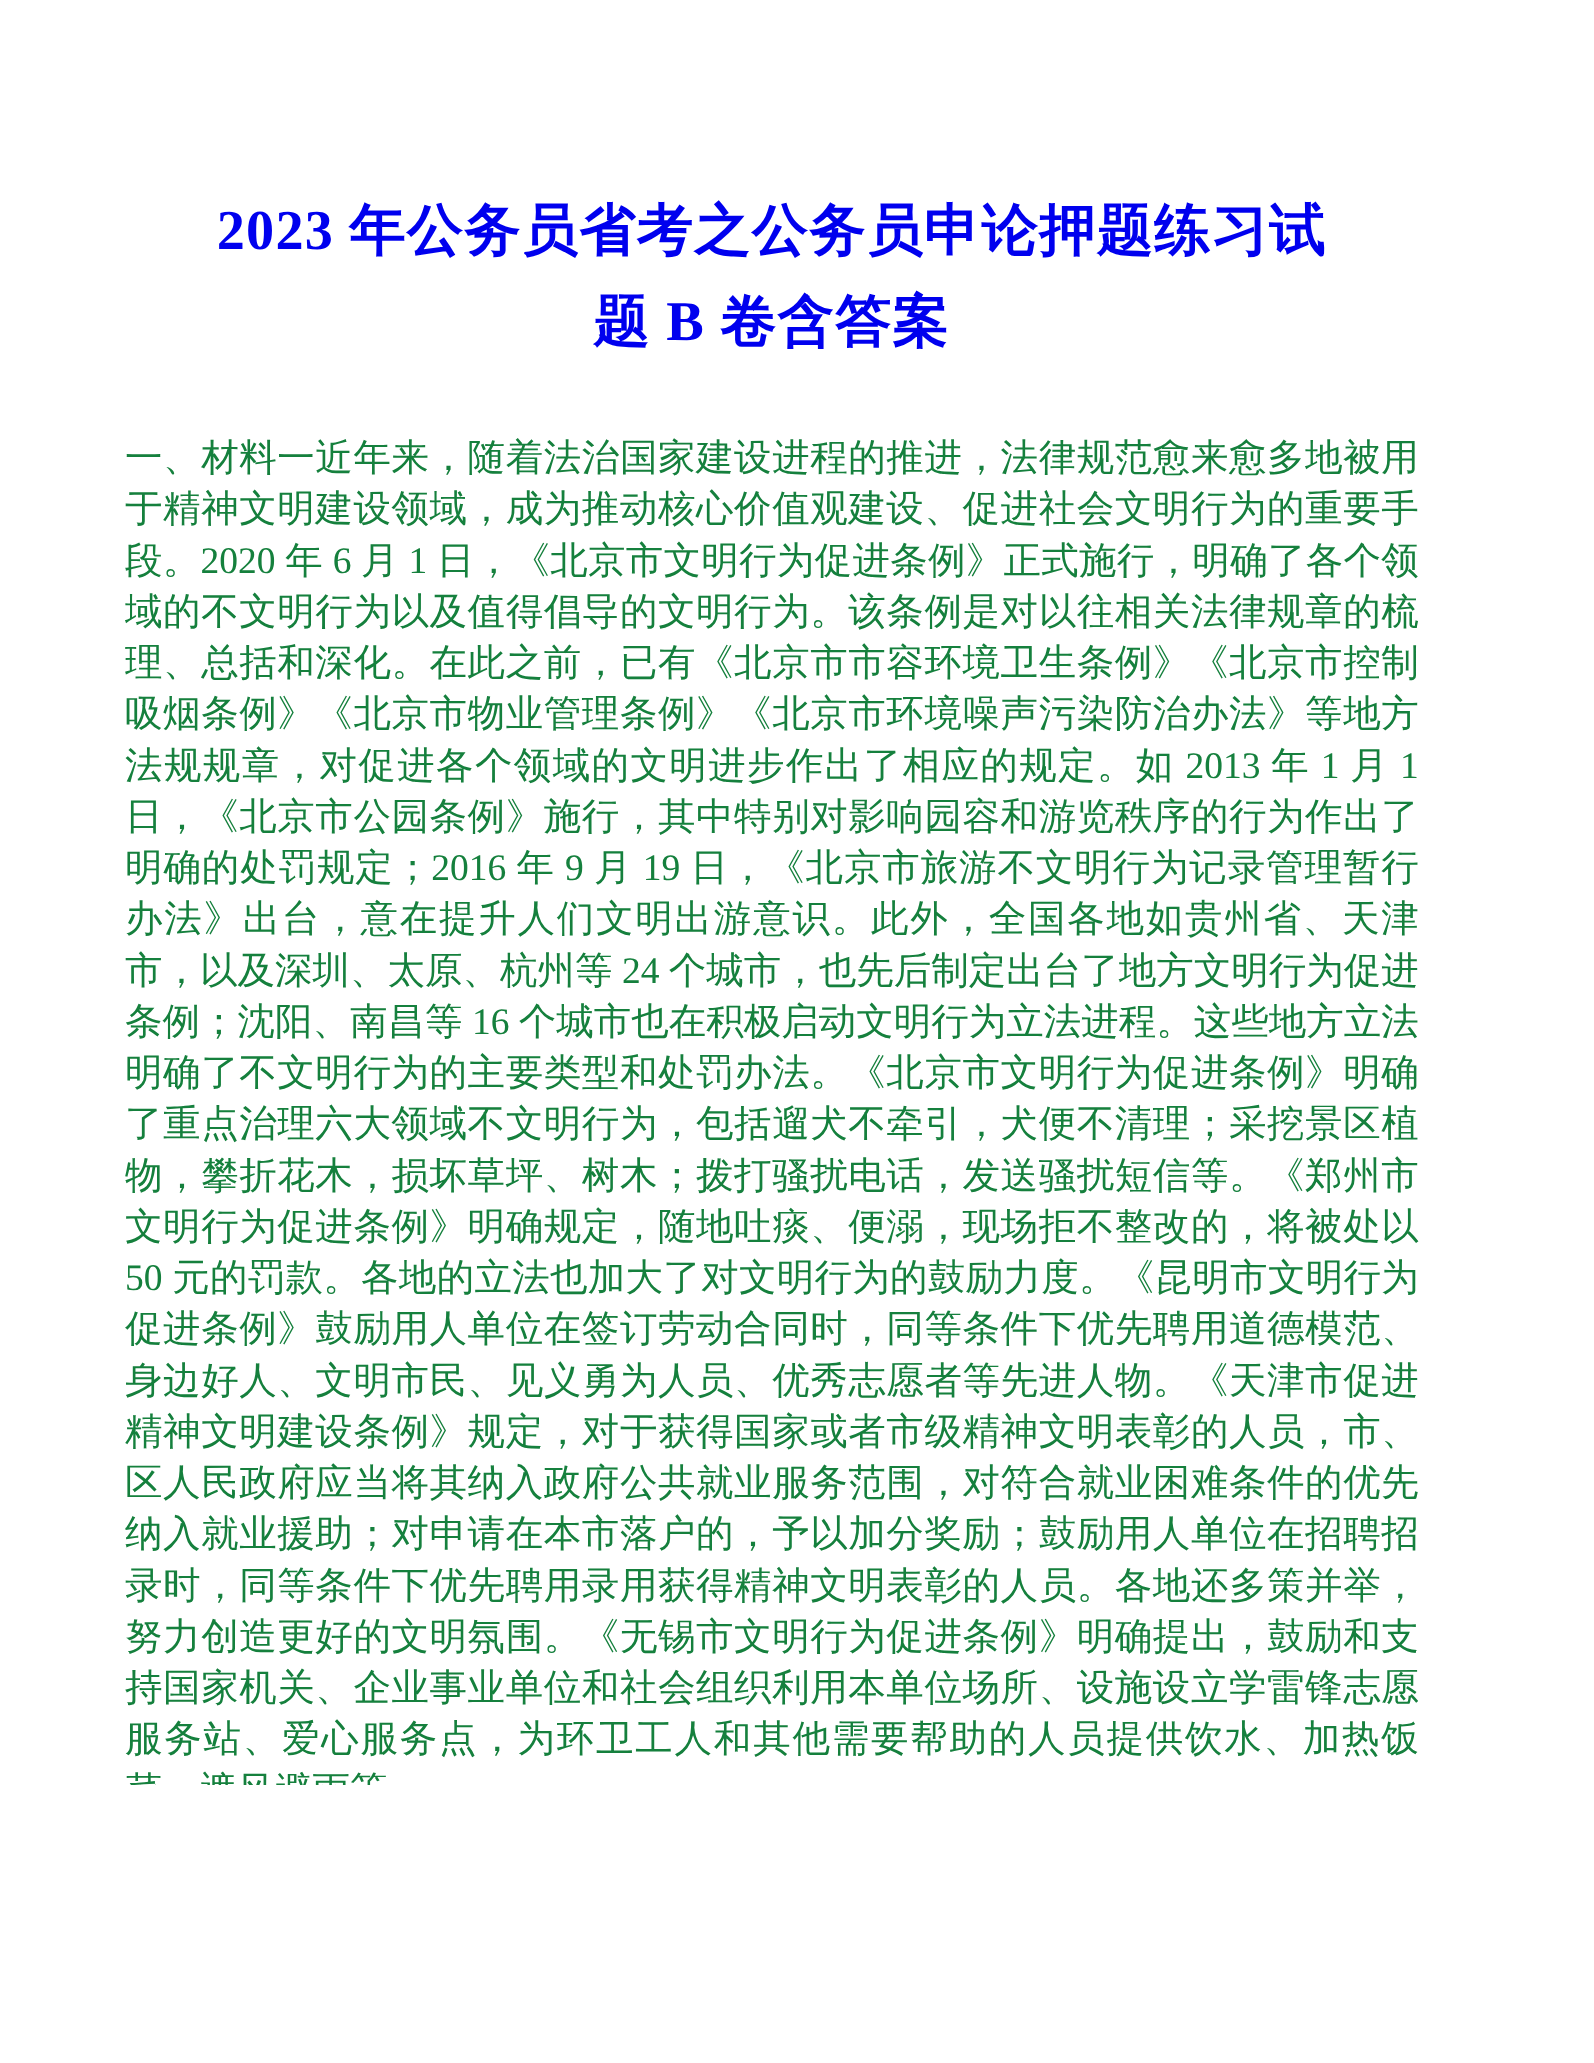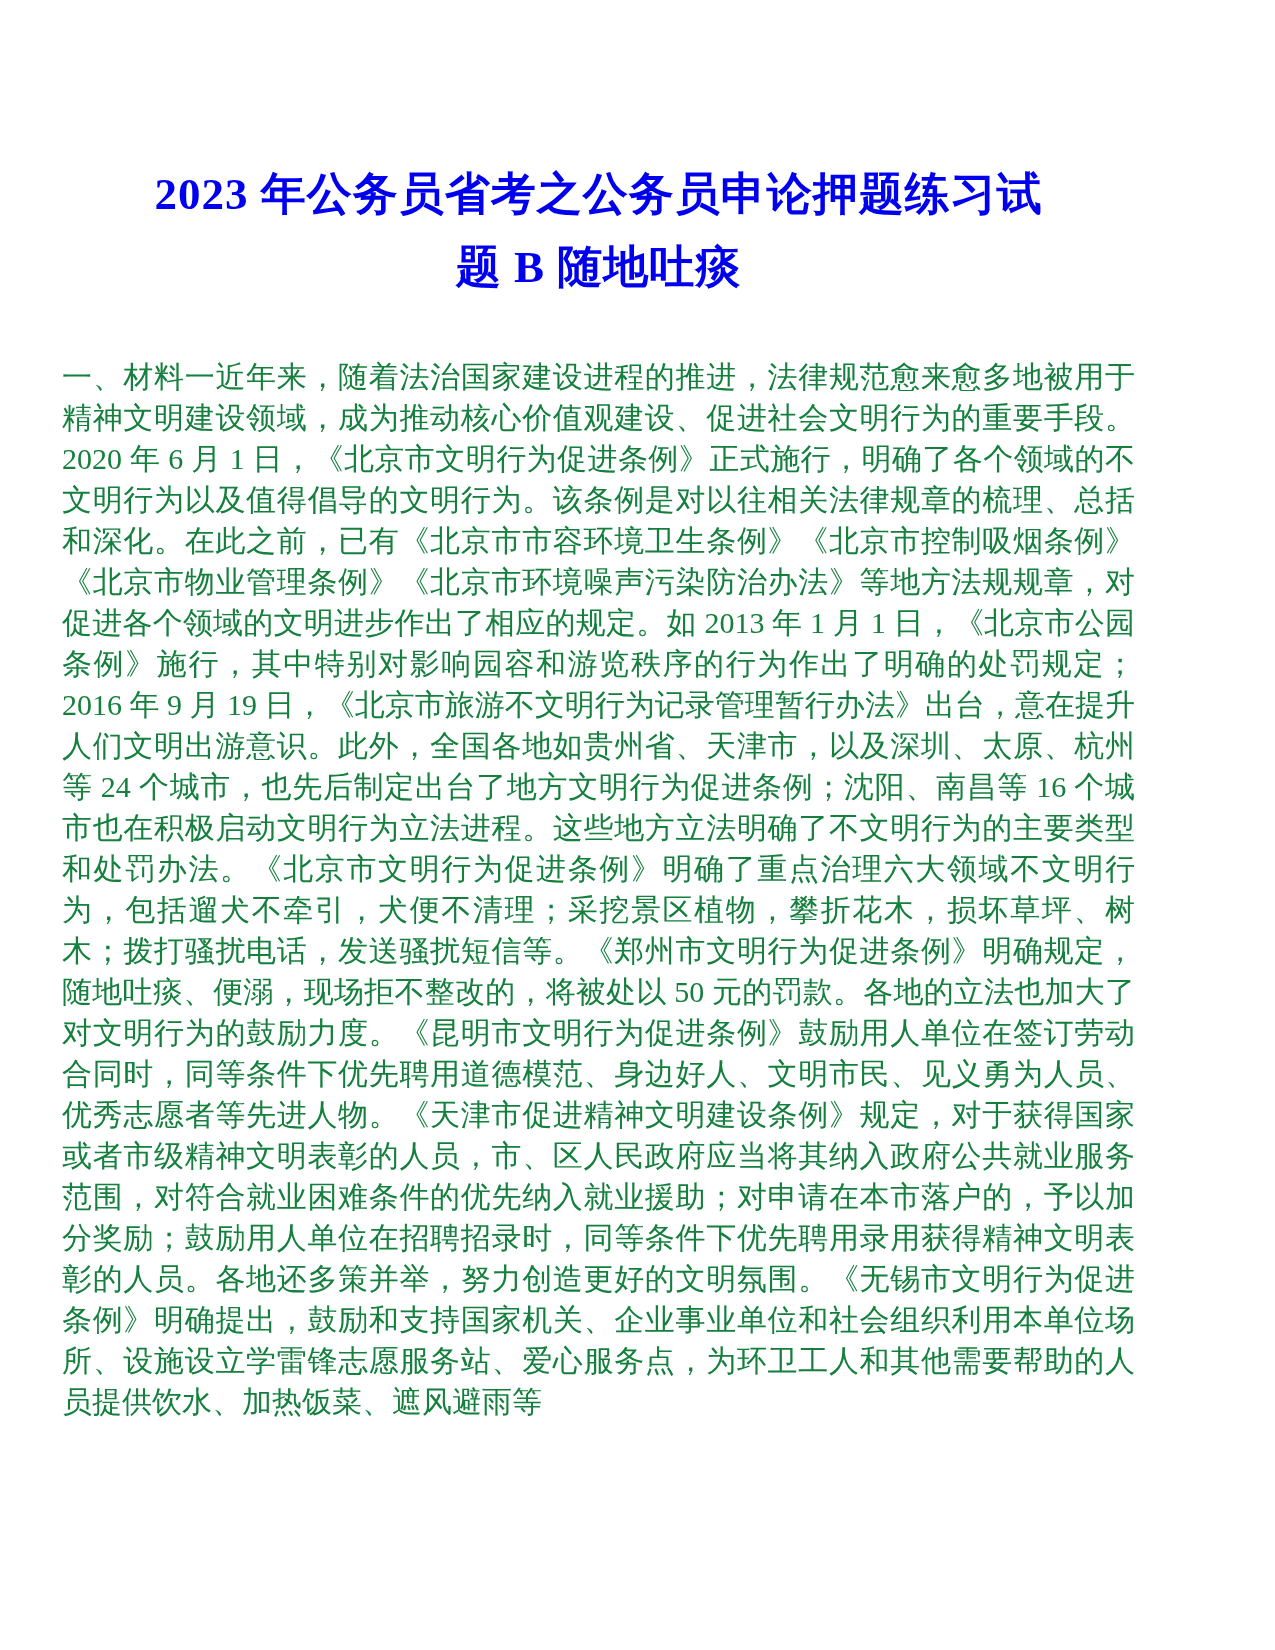--- a/index.html
+++ b/index.html
@@ -4,24 +4,24 @@
 <style>
   html, body {
     margin: 0;
     padding: 0;
     background: #ffffff;
   }
   .page {
     position: relative;
     width: 1275px;
     height: 1428px;
-    margin: 10px auto;
+    margin: 0 auto;
     background: #ffffff;
     box-sizing: border-box;
-    padding: 148px 140px 0 62px;
+    padding: 148px 140px 0 100px;
     font-family: "Liberation Serif", "DejaVu Serif", serif;
     overflow: hidden;
   }
   .title {
     margin: 0 0 52px 0;
     text-align: center;
     font-size: 45px;
     line-height: 73px;
     font-weight: bold;
     letter-spacing: 1px;
@@ -46,18 +46,18 @@
     text-align: justify;
     text-justify: inter-ideograph;
   }
 </style>
 </head>
 <body>
 
 <div class="page">
   <h1 class="title" style="color: rgb(0, 0, 238);">
     <span class="title-line">2023 年公务员省考之公务员申论押题练习试</span>
-    <span class="title-line">题 B 随地吐痰</span>
+    <span class="title-line">题 B 卷含答案</span>
   </h1>
 
 
   <p class="body-text">一、材料一近年来，随着法治国家建设进程的推进，法律规范愈来愈多地被用于精神文明建设领域，成为推动核心价值观建设、促进社会文明行为的重要手段。2020 年 6 月 1 日，《北京市文明行为促进条例》正式施行，明确了各个领域的不文明行为以及值得倡导的文明行为。该条例是对以往相关法律规章的梳理、总括和深化。在此之前，已有《北京市市容环境卫生条例》《北京市控制吸烟条例》《北京市物业管理条例》《北京市环境噪声污染防治办法》等地方法规规章，对促进各个领域的文明进步作出了相应的规定。如 2013 年 1 月 1 日，《北京市公园条例》施行，其中特别对影响园容和游览秩序的行为作出了明确的处罚规定；2016 年 9 月 19 日，《北京市旅游不文明行为记录管理暂行办法》出台，意在提升人们文明出游意识。此外，全国各地如贵州省、天津市，以及深圳、太原、杭州等 24 个城市，也先后制定出台了地方文明行为促进条例；沈阳、南昌等 16 个城市也在积极启动文明行为立法进程。这些地方立法明确了不文明行为的主要类型和处罚办法。《北京市文明行为促进条例》明确了重点治理六大领域不文明行为，包括遛犬不牵引，犬便不清理；采挖景区植物，攀折花木，损坏草坪、树木；拨打骚扰电话，发送骚扰短信等。《郑州市文明行为促进条例》明确规定，随地吐痰、便溺，现场拒不整改的，将被处以 50 元的罚款。各地的立法也加大了对文明行为的鼓励力度。《昆明市文明行为促进条例》鼓励用人单位在签订劳动合同时，同等条件下优先聘用道德模范、身边好人、文明市民、见义勇为人员、优秀志愿者等先进人物。《天津市促进精神文明建设条例》规定，对于获得国家或者市级精神文明表彰的人员，市、区人民政府应当将其纳入政府公共就业服务范围，对符合就业困难条件的优先纳入就业援助；对申请在本市落户的，予以加分奖励；鼓励用人单位在招聘招录时，同等条件下优先聘用录用获得精神文明表彰的人员。各地还多策并举，努力创造更好的文明氛围。《无锡市文明行为促进条例》明确提出，鼓励和支持国家机关、企业事业单位和社会组织利用本单位场所、设施设立学雷锋志愿服务站、爱心服务点，为环卫工人和其他需要帮助的人员提供饮水、加热饭菜、遮风避雨等</p>
 </div>
 
 </body></html>

